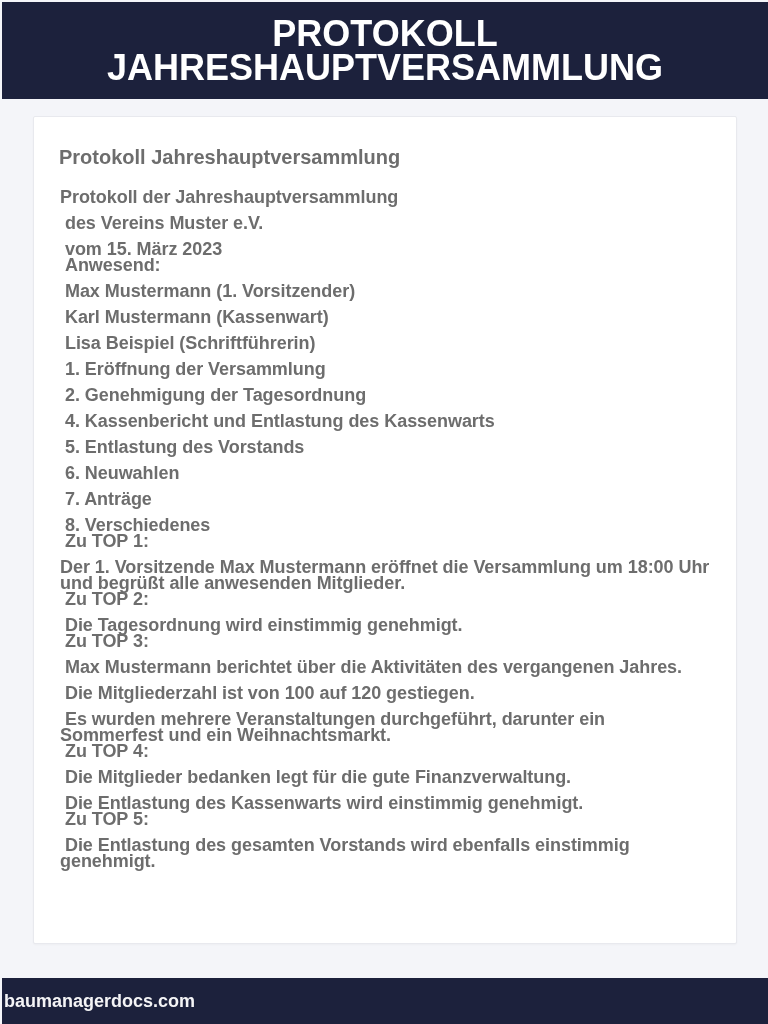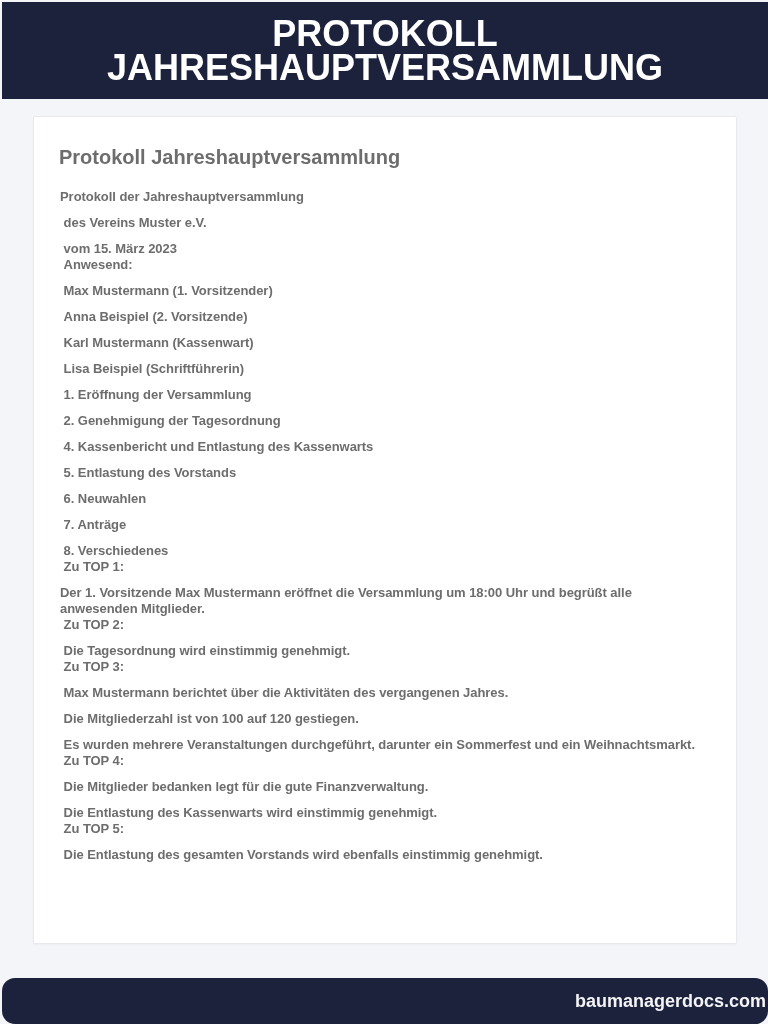--- a/index.html
+++ b/index.html
@@ -39,36 +39,35 @@
     overflow: hidden;
     box-shadow: 0 1px 2px rgba(0,0,0,0.03);
   }
   .card h2 {
     font-size: 20px;
     font-weight: 700;
     color: #6d6d6d;
     margin: 0 0 17px 0;
   }
   .para {
-    font-size: 13px;
+    font-size: 18px;
     line-height: 16px;
     font-weight: 700;
     color: #6d6d6d;
     margin: 0 0 8px 0;
     white-space: pre-wrap;
     letter-spacing: -0.05px;
   }
   footer {
     flex: 0 0 auto;
     height: 46px;
     background: #1c213c;
     display: flex;
     align-items: center;
-    justify-content: flex-end;
-    border-radius: 13px;
+    justify-content: flex-start;
   }
   footer span {
     color: #f4f4f6;
     font-size: 18px;
     font-weight: 700;
   }
 </style>
 </head>
 <body>
 
@@ -78,21 +77,20 @@
 
 <main>
   <article class="card">
     <h2>Protokoll Jahreshauptversammlung</h2>
     <div id="document-body">
         <p class="para">Protokoll der Jahreshauptversammlung</p>
         <p class="para"> des Vereins Muster e.V.</p>
         <p class="para"> vom 15. März 2023
  Anwesend:</p>
         <p class="para"> Max Mustermann (1. Vorsitzender)</p>
-        <p class="para"> Anna Beispiel (2. Vorsitzende)</p>
         <p class="para"> Karl Mustermann (Kassenwart)</p>
         <p class="para"> Lisa Beispiel (Schriftführerin)</p>
         <p class="para"> 1. Eröffnung der Versammlung</p>
         <p class="para"> 2. Genehmigung der Tagesordnung</p>
         <p class="para"> 4. Kassenbericht und Entlastung des Kassenwarts</p>
         <p class="para"> 5. Entlastung des Vorstands</p>
         <p class="para"> 6. Neuwahlen</p>
         <p class="para"> 7. Anträge</p>
         <p class="para"> 8. Verschiedenes
  Zu TOP 1:</p>

